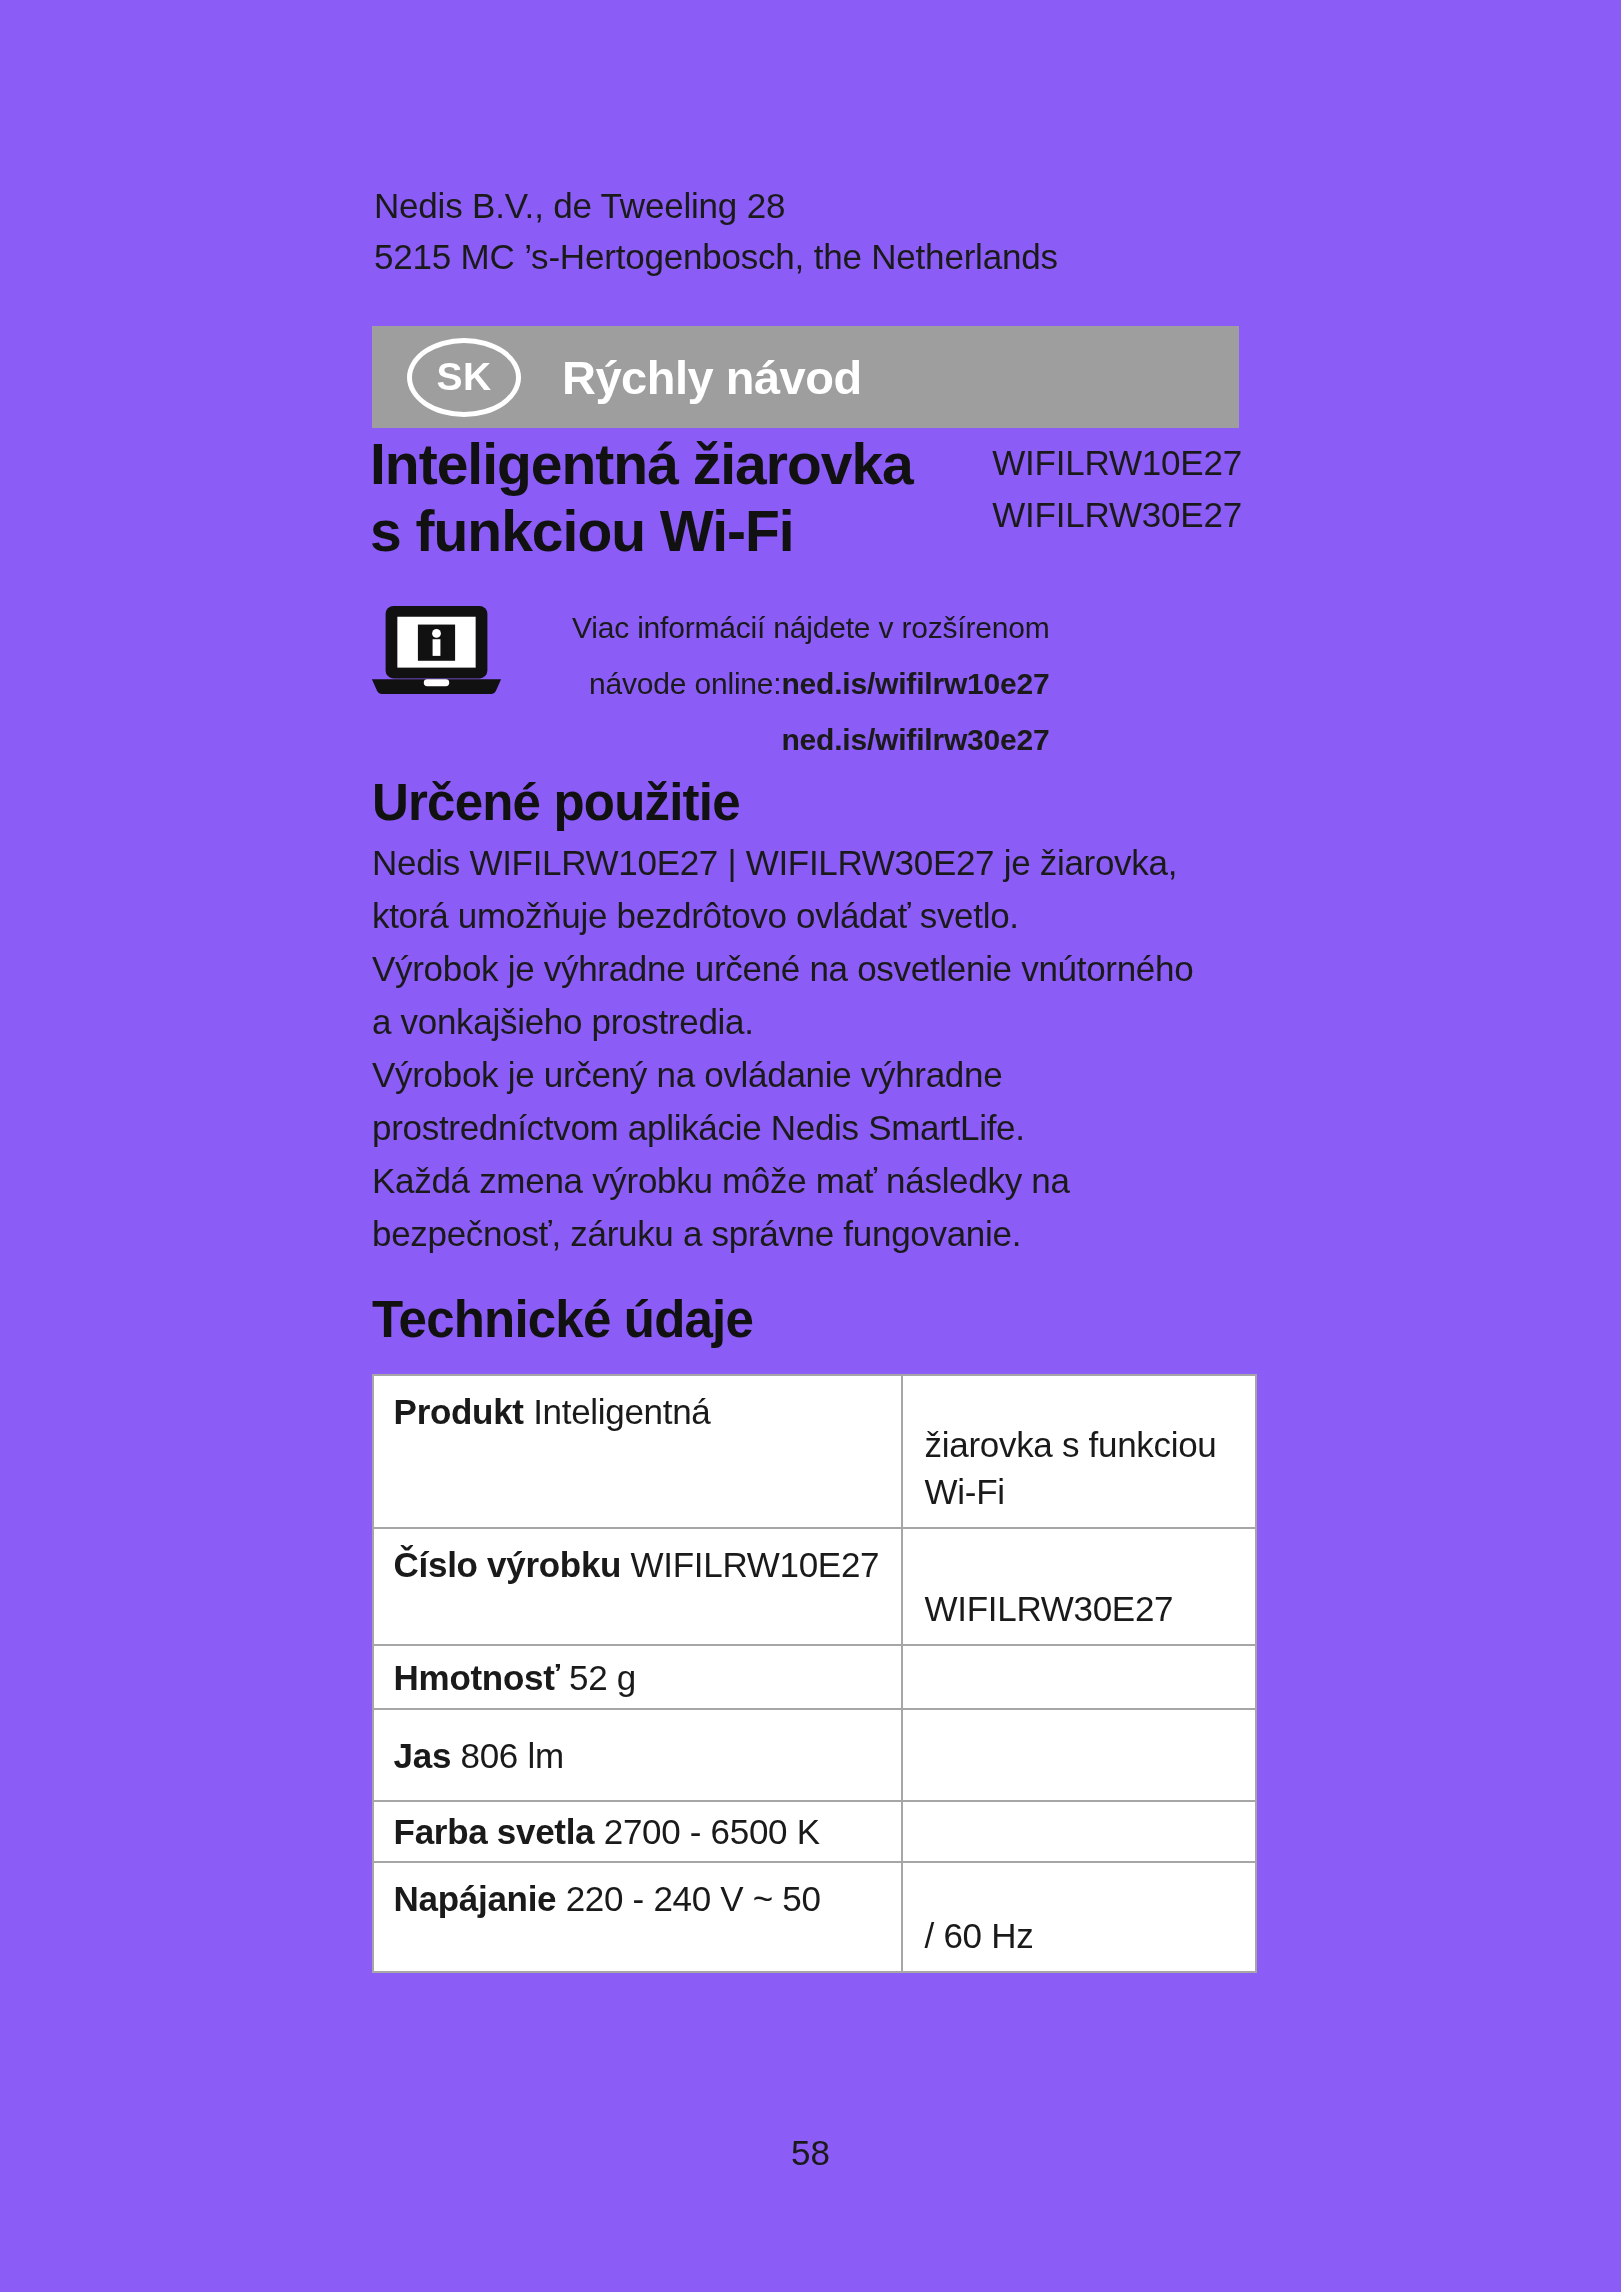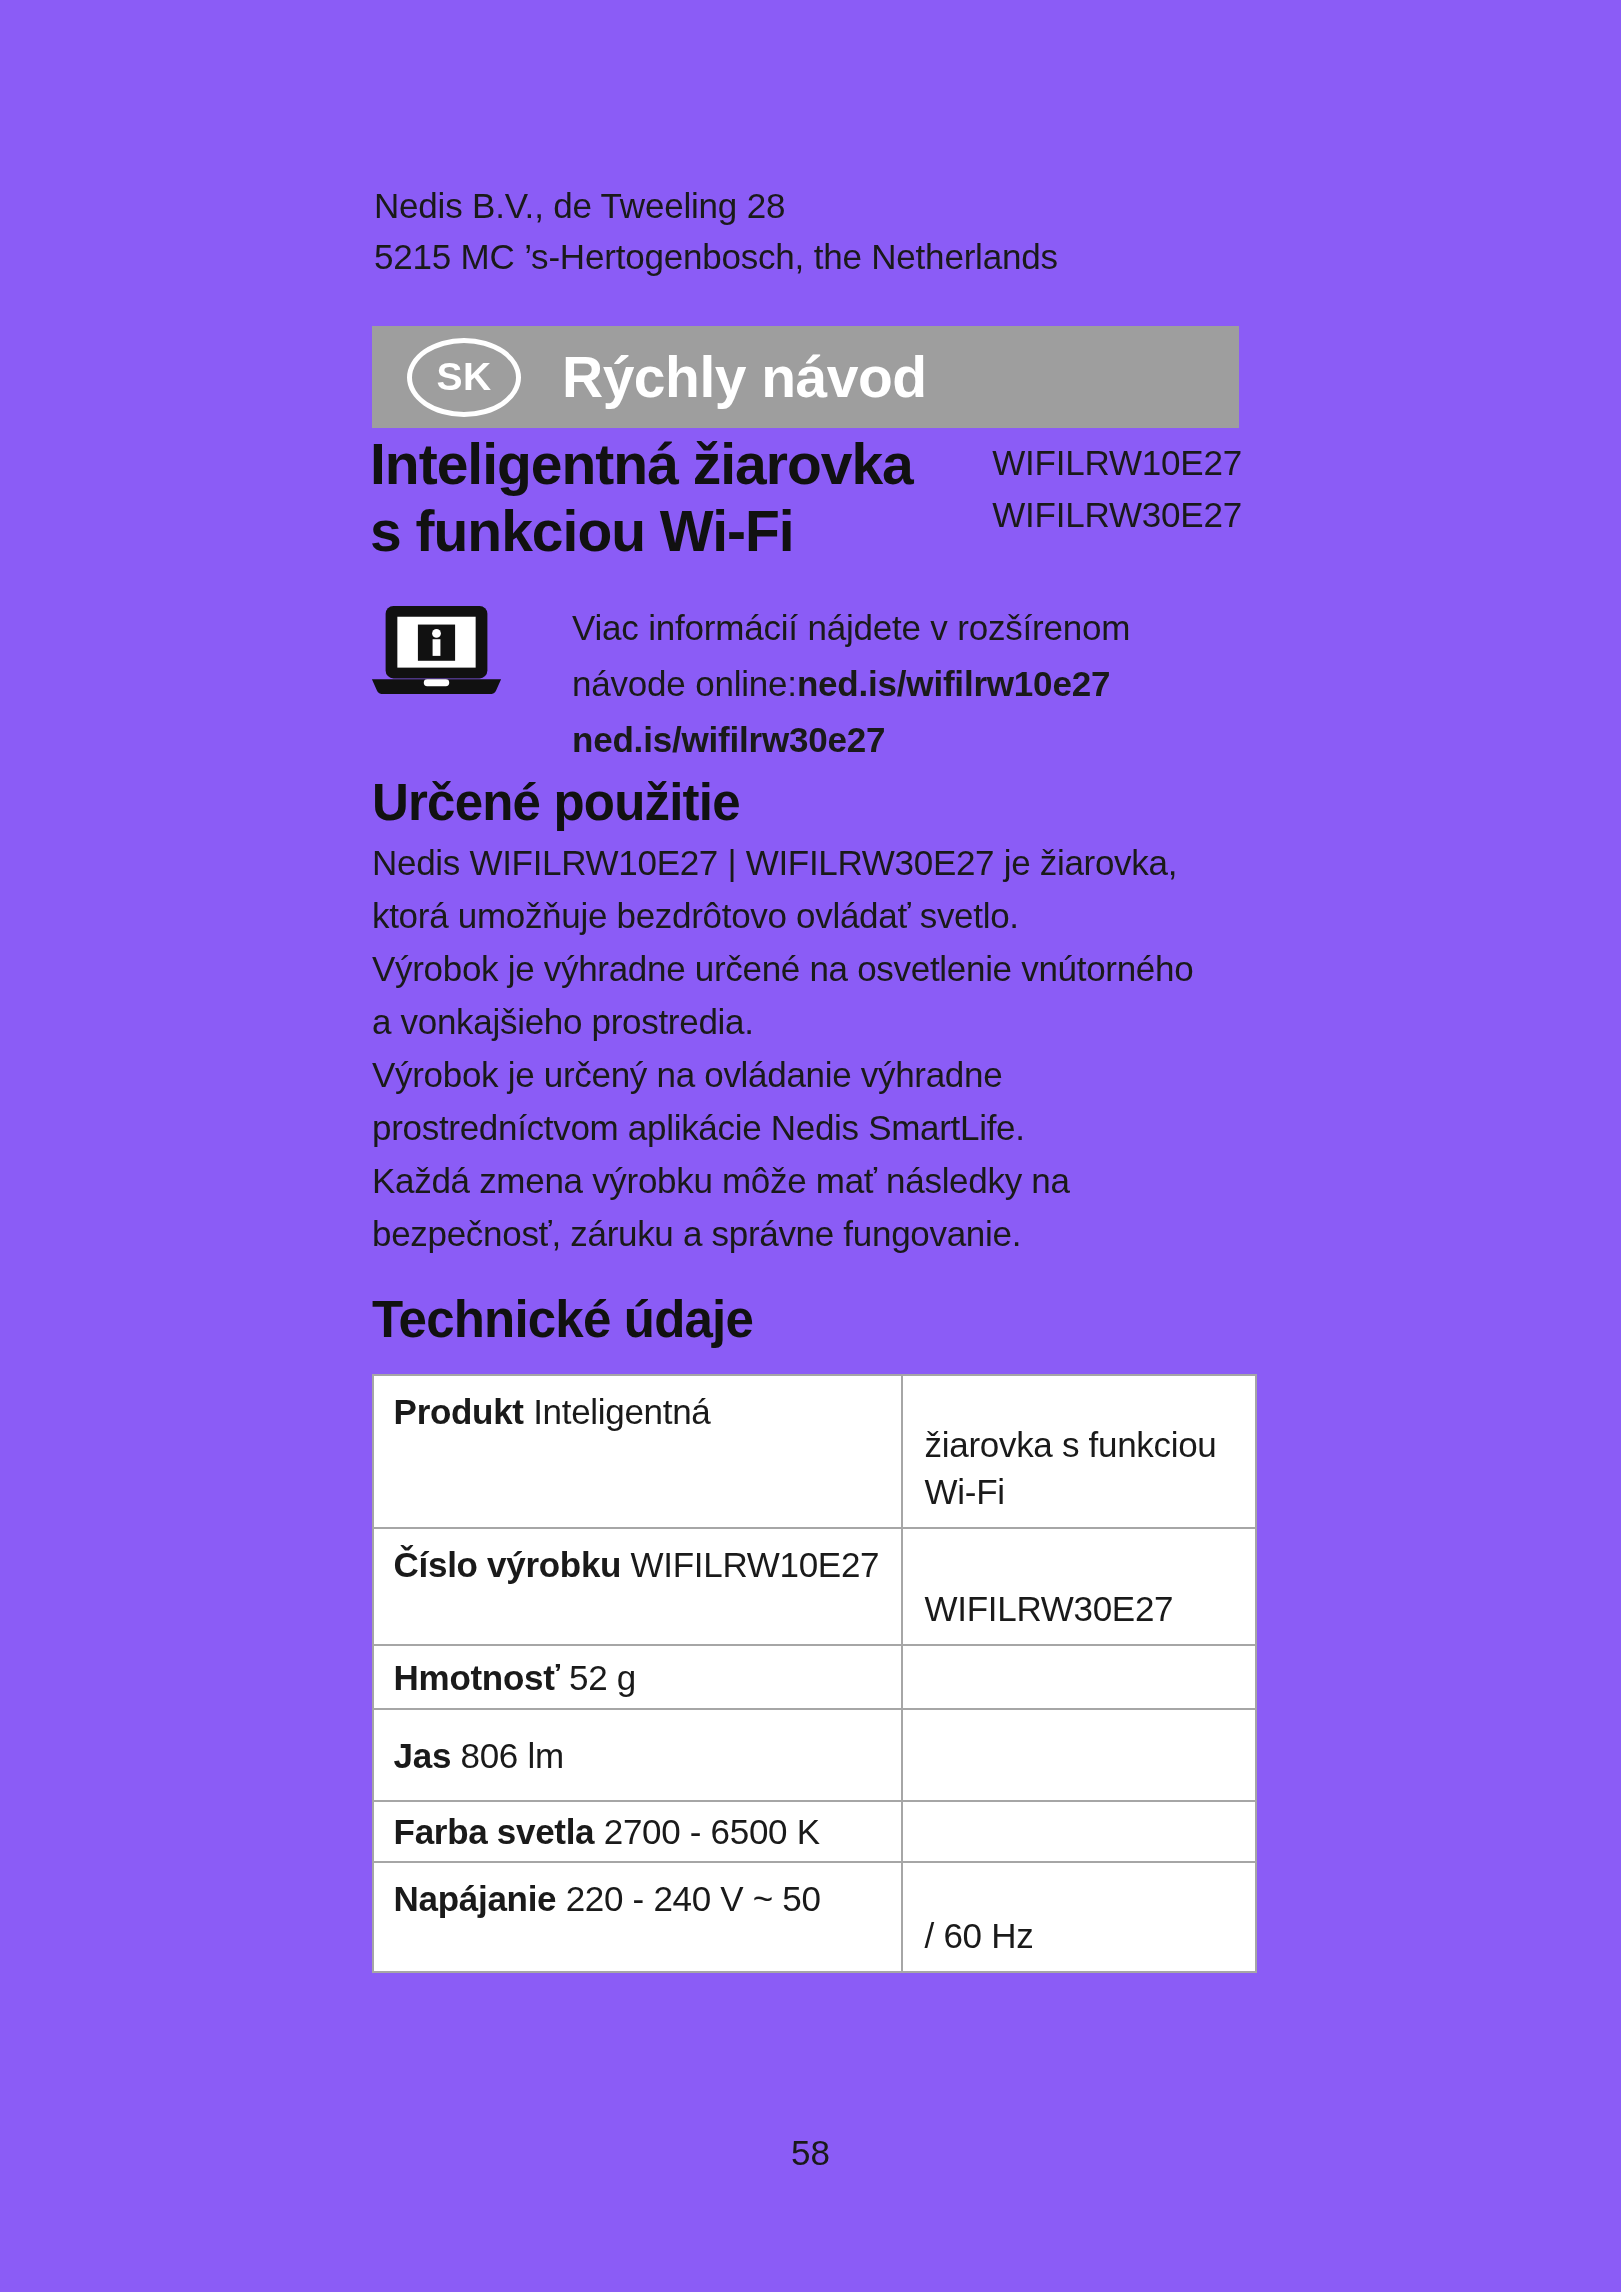--- a/index.html
+++ b/index.html
@@ -38,21 +38,21 @@
     border: 5.9px solid #ffffff;
     border-radius: 50%;
     margin-left: 35px;
     display: flex; align-items: center; justify-content: center;
     color: #ffffff; font-weight: 700; font-size: 39px;
     letter-spacing: 0.5px;
     flex: 0 0 auto;
   }
   .banner-label {
     margin-left: 41px;
-    color: #ffffff; font-weight: 700; font-size: 57px;
+    color: #ffffff; font-weight: 700; font-size: 47px;
     letter-spacing: -0.5px;
     white-space: nowrap;
   }
 
   
   .title {
     left: 370px; top: 431px;
     font-weight: 700; font-size: 57px; line-height: 67px;
     color: #111111; letter-spacing: -1px;
   }
@@ -60,22 +60,23 @@
     left: 970px; top: 437px; width: 272px;
     text-align: right;
     font-size: 35px; line-height: 52px;
     letter-spacing: -0.2px;
   }
 
   
   .info-icon { left: 368px; top: 604px; }
   .info-text {
     left: 572px; top: 600px;
-    font-size: 35px; line-height: 56px;
+    font-size: 30px; line-height: 56px;
     letter-spacing: -0.2px;
+    text-align: right;
   }
   .bold { font-weight: 700; }
 
   
   .section-heading {
     font-weight: 700; font-size: 51px; line-height: 55px;
     color: #111111; letter-spacing: -0.8px;
   }
   .heading-usage { left: 372px; top: 775px; }
   .heading-specs { left: 372px; top: 1292px; }

